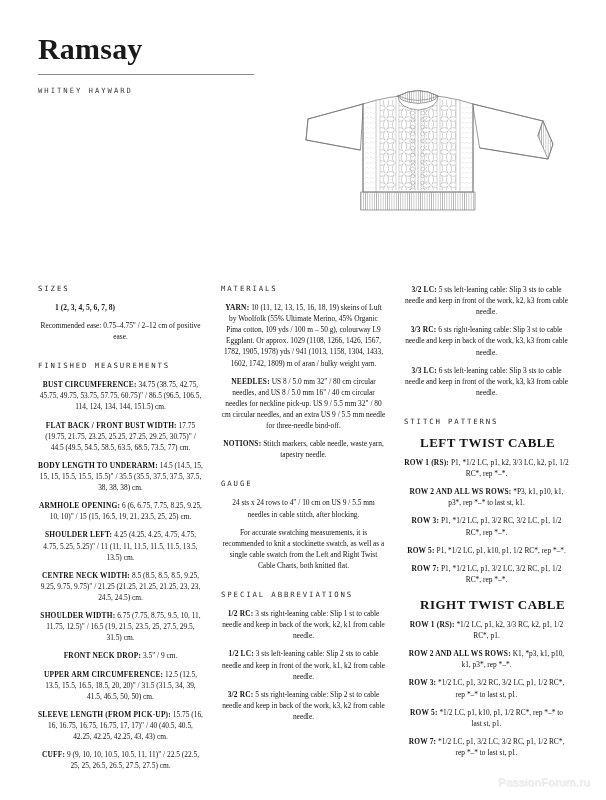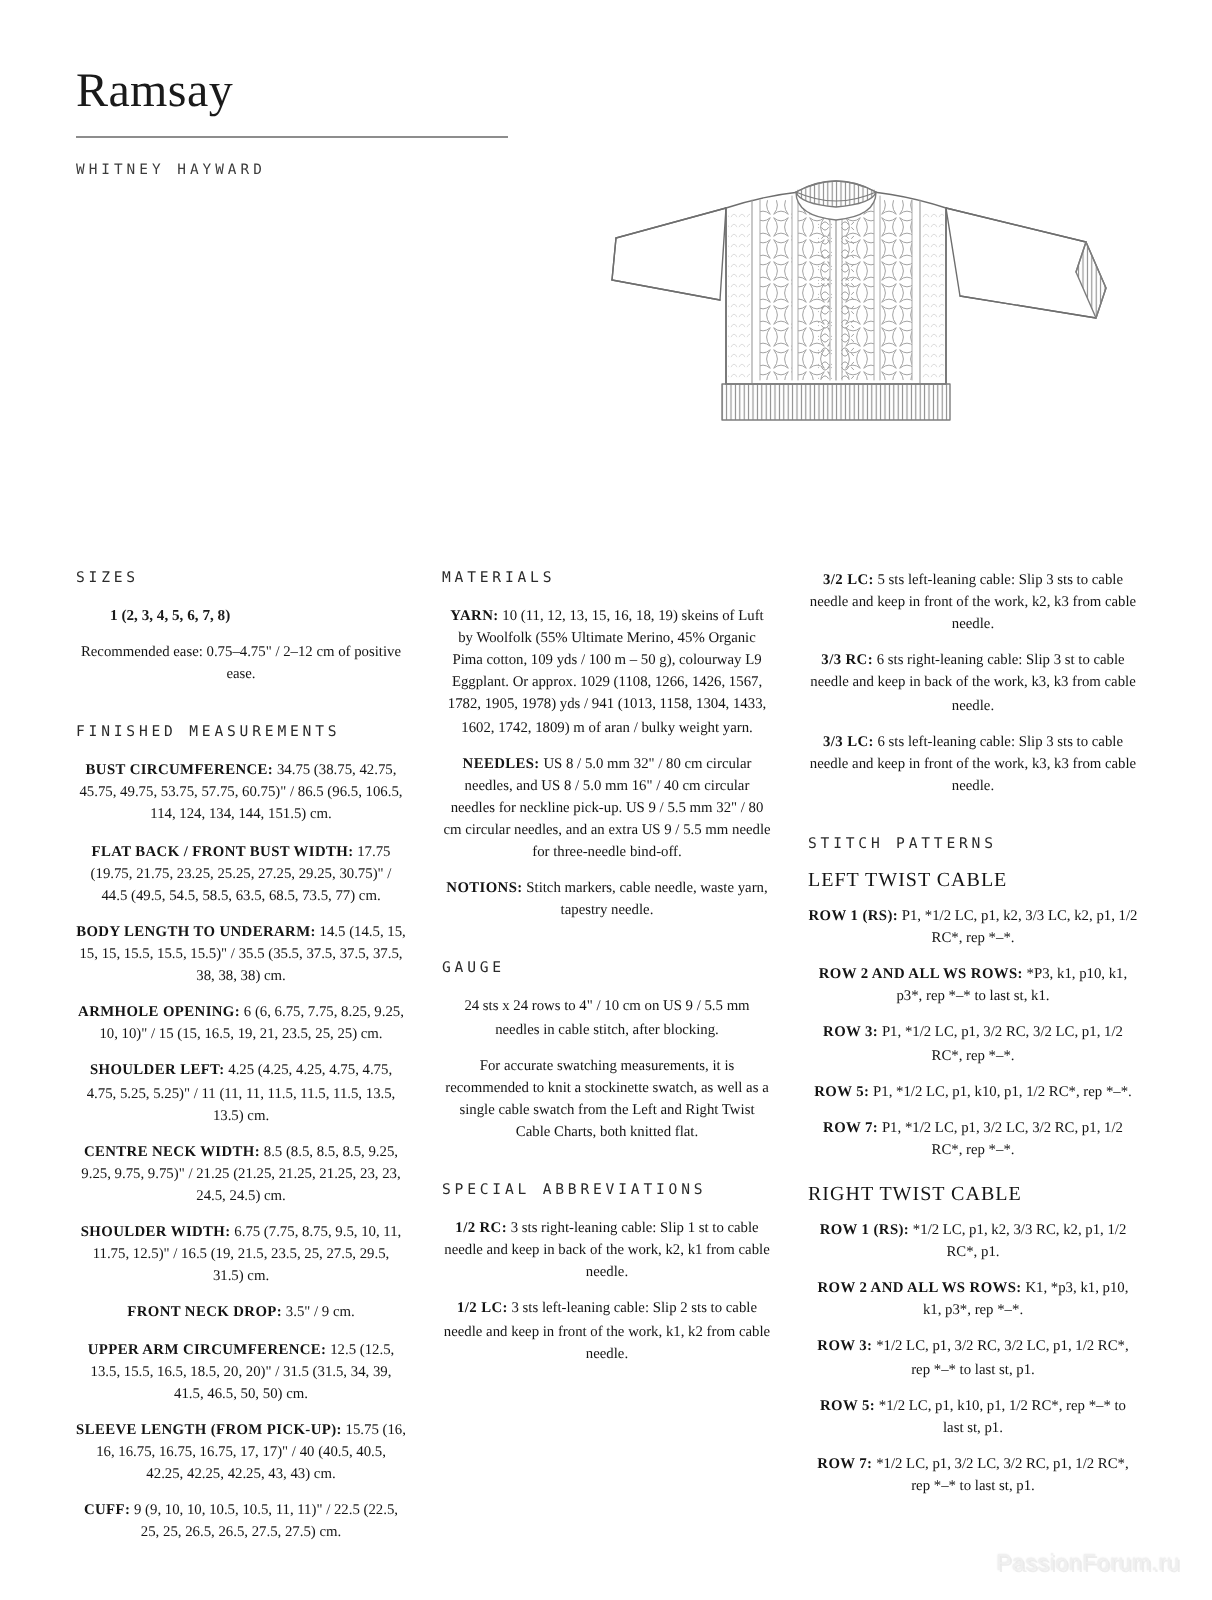--- a/index.html
+++ b/index.html
@@ -18,22 +18,22 @@
 
   
   #masthead {
     position: absolute;
     left: 38px;
     top: 34px;
     width: 250px;
   }
   #page-title {
     font-family: "Liberation Serif", serif;
-    font-size: 24px;
-    font-weight: 400;
+    font-size: 30px;
+    font-weight: 700;
     letter-spacing: 0.2px;
     color: #1a1a1a;
     line-height: 1;
     margin: 0 0 10px 0;
   }
   #title-rule {
     width: 216px;
     height: 1px;
     background: #8d8d8d;
     margin: 0 0 11px 0;
@@ -90,25 +90,25 @@
     font-variant: small-caps;
     letter-spacing: 0.2px;
   }
   .sizes-line {
     font-size: 7.6px;
     font-weight: bold;
     margin: 0 0 7px 17px;
     line-height: 1.45;
   }
   .sub-head {
-    font-size: 10px;
-    font-weight: normal;
+    font-size: 13px;
+    font-weight: bold;
     font-variant: small-caps;
     letter-spacing: 0.5px;
-    margin: 0 0 6px 0;
+    margin: 0 0 6px 16px;
     color: #141414;
   }
   .gap-top { margin-top: 12px; }
 
   
   #watermark {
     position: absolute;
     right: 16px;
     bottom: 12px;
     font-family: "Liberation Sans", sans-serif;
@@ -249,20 +249,21 @@
         <p class="body">24 sts x 24 rows to 4" / 10 cm on US 9 / 5.5 mm needles in cable stitch, after blocking.</p>
         <p class="body">For accurate swatching measurements, it is recommended to knit a stockinette swatch, as well as a single cable swatch from the Left and Right Twist Cable Charts, both knitted flat.</p>
       </div>
   </div>
 
   <div class="section gap-top">
     <div class="sec-head">SPECIAL ABBREVIATIONS</div>
     <div id="abbr-list-a">
         <p class="body"><span class="lbl">1/2 RC:</span><span> 3 sts right-leaning cable: Slip 1 st to cable needle and keep in back of the work, k2, k1 from cable needle.</span></p>
         <p class="body"><span class="lbl">1/2 LC:</span><span> 3 sts left-leaning cable: Slip 2 sts to cable needle and keep in front of the work, k1, k2 from cable needle.</span></p>
+        <p class="body"><span class="lbl">3/2 RC:</span><span> 5 sts right-leaning cable: Slip 2 st to cable needle and keep in back of the work, k3, k2 from cable needle.</span></p>
       </div>
   </div>
 
 </div>
 
 <div class="column" id="col-3">
 
   <div class="section">
     <div id="abbr-list-b">
         <p class="body"><span class="lbl">3/2 LC:</span><span> 5 sts left-leaning cable: Slip 3 sts to cable needle and keep in front of the work, k2, k3 from cable needle.</span></p>

